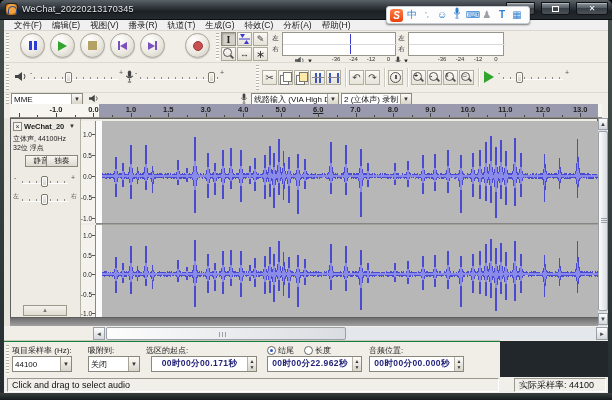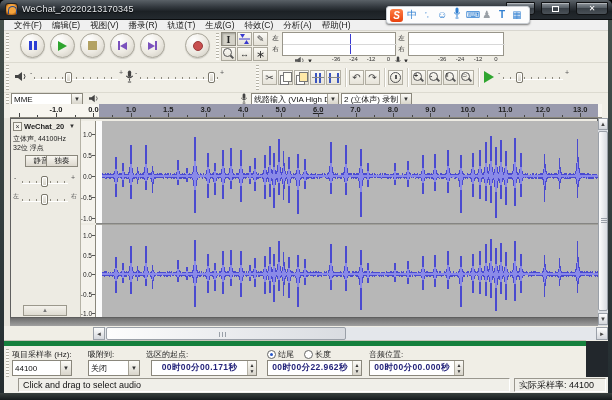--- a/index.html
+++ b/index.html
@@ -119,21 +119,21 @@
 
   
   .vscroll{left:598px;top:118px;width:10px;height:208px;background:#dcdfe4}
   .sbtn{background:linear-gradient(#fdfdfd,#d4d7dc);border:1px solid #9aa0a8;color:#444;font-size:6px;line-height:10px;text-align:center}
   .sthumb{background:linear-gradient(90deg,#fdfdfd,#d9dce1);border:1px solid #9aa0a8;border-radius:2px}
   .hscroll{left:4px;top:326px;width:604px;height:15px;background:#f0eee6}
   .htrack{position:absolute;left:89px;top:1px;width:515px;height:13px;background:#e4e7eb}
   .gripdots{position:absolute;background:repeating-linear-gradient(90deg,#9aa0a8 0 1px,transparent 1px 3px)}
 
   
-  .selbar{left:4px;top:341px;width:582px;height:36px;background:#f0eee6;border-top:5px solid #15803d;box-shadow:0 -1px 0 #c8c5ba}
+  .selbar{left:4px;top:341px;width:496px;height:36px;background:#f0eee6;border-top:1px solid #15803d;box-shadow:0 -1px 0 #c8c5ba}
   .sellab{position:absolute;top:3px;font-size:8px;color:#222;white-space:nowrap}
   .timefield{position:absolute;top:14px;height:16px;background:#fff;border:1px solid #8a877c;display:flex;align-items:center}
   .timefield .digits{flex:1;text-align:center;font-size:8.5px;font-weight:bold;color:#23237a;letter-spacing:.4px;white-space:nowrap;overflow:hidden}
   .timefield .spin{width:9px;align-self:stretch;flex:none;border-left:1px solid #b5b2a6;background:linear-gradient(#fcfbf7,#d8d5cb);font-size:5px;color:#333;display:flex;align-items:center;justify-content:center}
   .radio{position:absolute;top:4px;width:9px;height:9px;border-radius:50%;border:1px solid #666;background:#fff}
   .radio.on:after{content:"";position:absolute;left:2px;top:2px;width:3px;height:3px;border-radius:50%;background:#2757c8}
 
   
   .statusbar{left:4px;top:377px;width:604px;height:16px;background:#f0efe9}
   .spanel{position:absolute;top:1px;height:14px;border:1px solid;border-color:#9a978e #fff #fff #9a978e;background:#f0efe9;font-size:9px;line-height:12px;padding:0 4px;white-space:nowrap;overflow:hidden}
@@ -530,17 +530,17 @@
         <span class="spin">▲<br>▼</span>
       </div>
     <div class="sellab" style="left:365px">音频位置:</div>
     <div class="timefield" style="left:365px;width:95px">
         <span class="digits">00时00分00.000秒</span>
         <span class="spin">▲<br>▼</span>
       </div>
   </div>
 
   <div class="a statusbar">
-    <div class="spanel" style="left:14px;width:492px">Click and drag to select audio</div>
+    <div class="spanel" style="left:3px;width:492px">Click and drag to select audio</div>
     <div class="spanel" style="left:510px;width:92px"><span>实际采样率:</span> <span>44100</span></div>
   </div>
 
 </div>
 
 </body></html>

